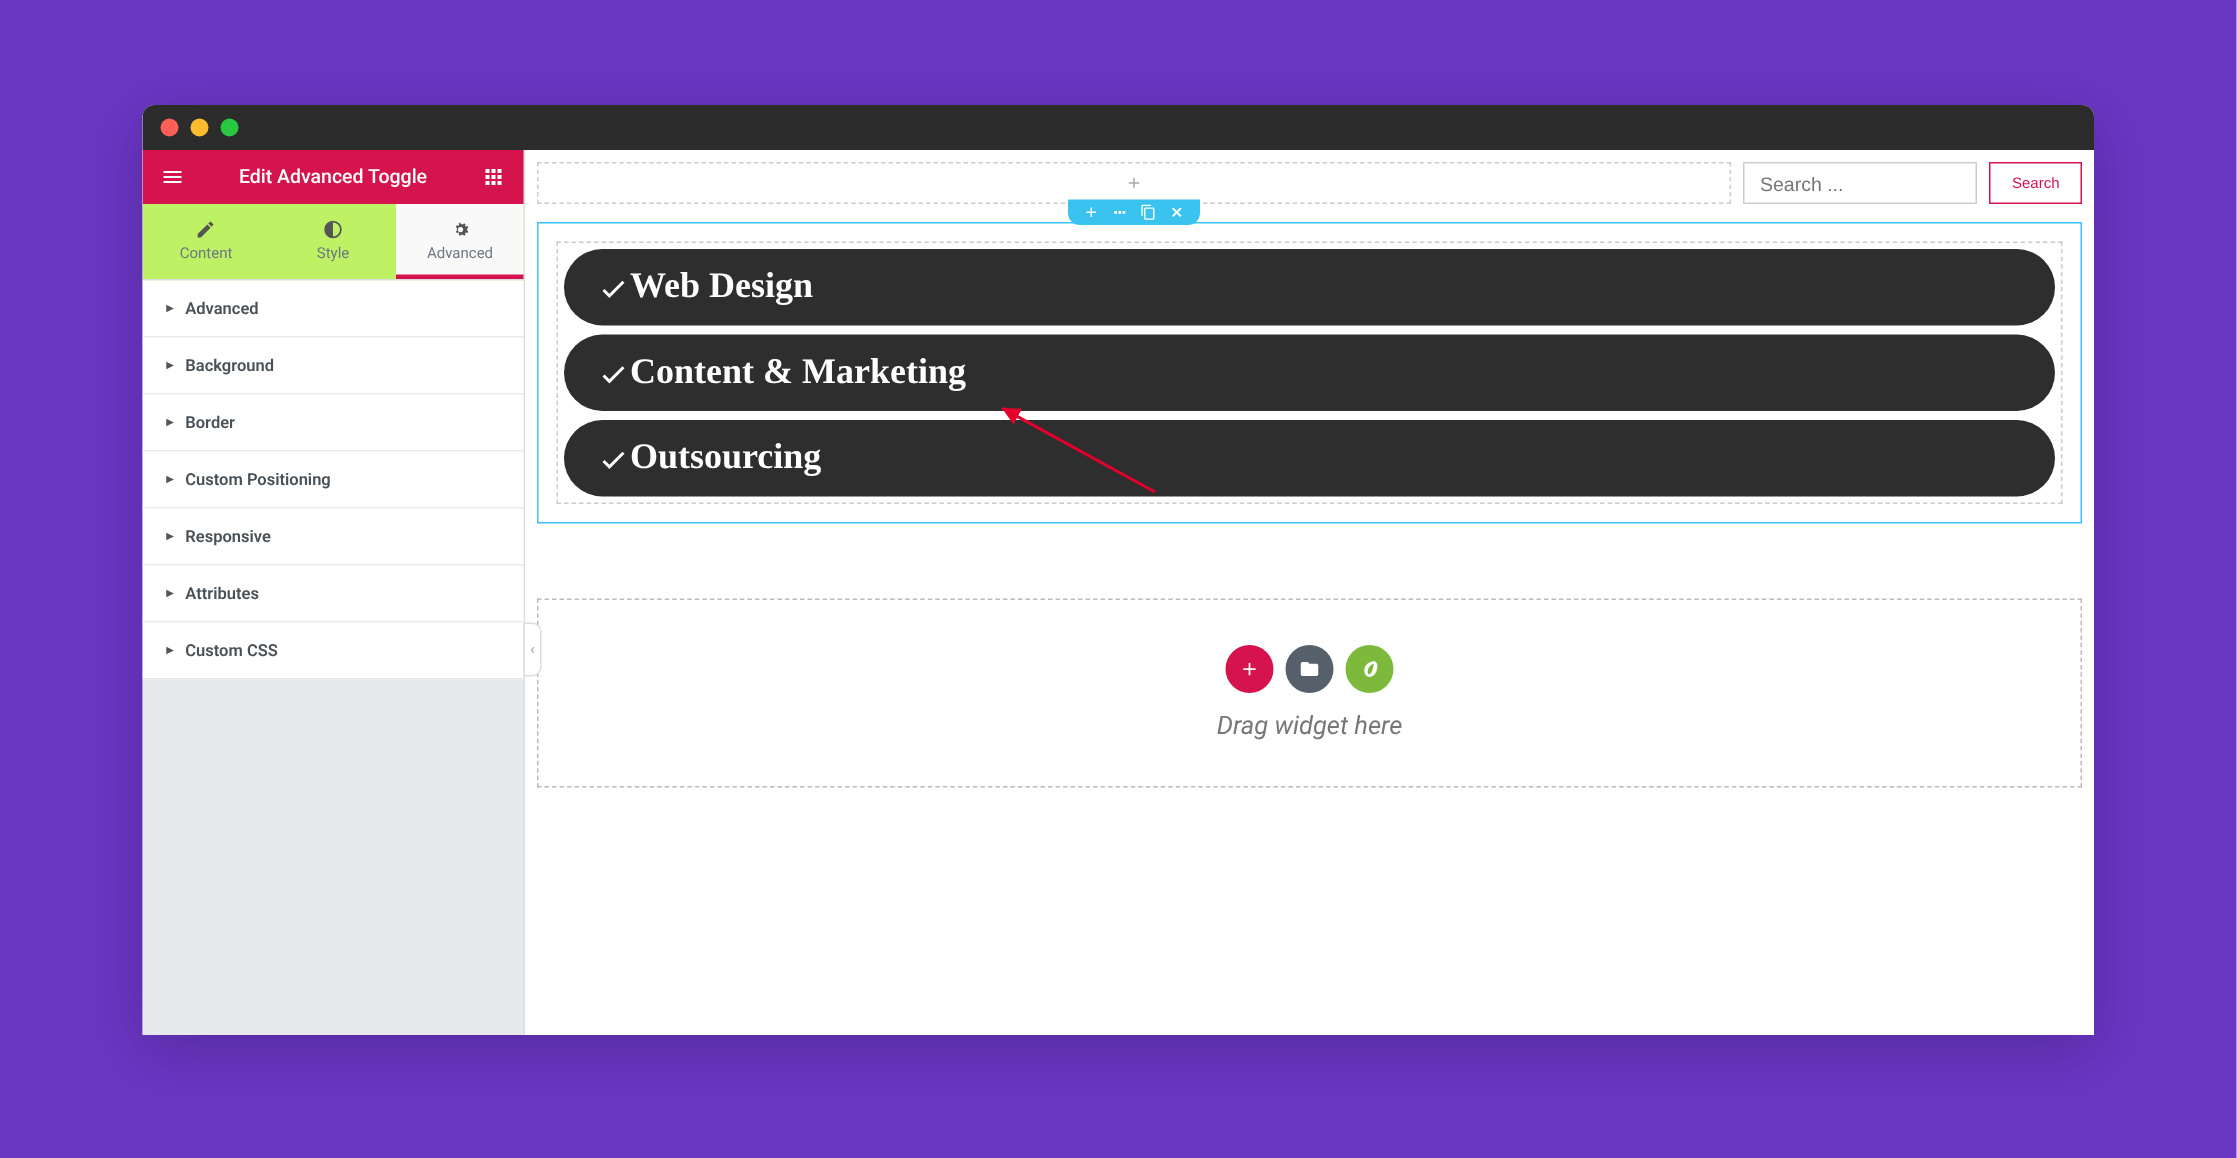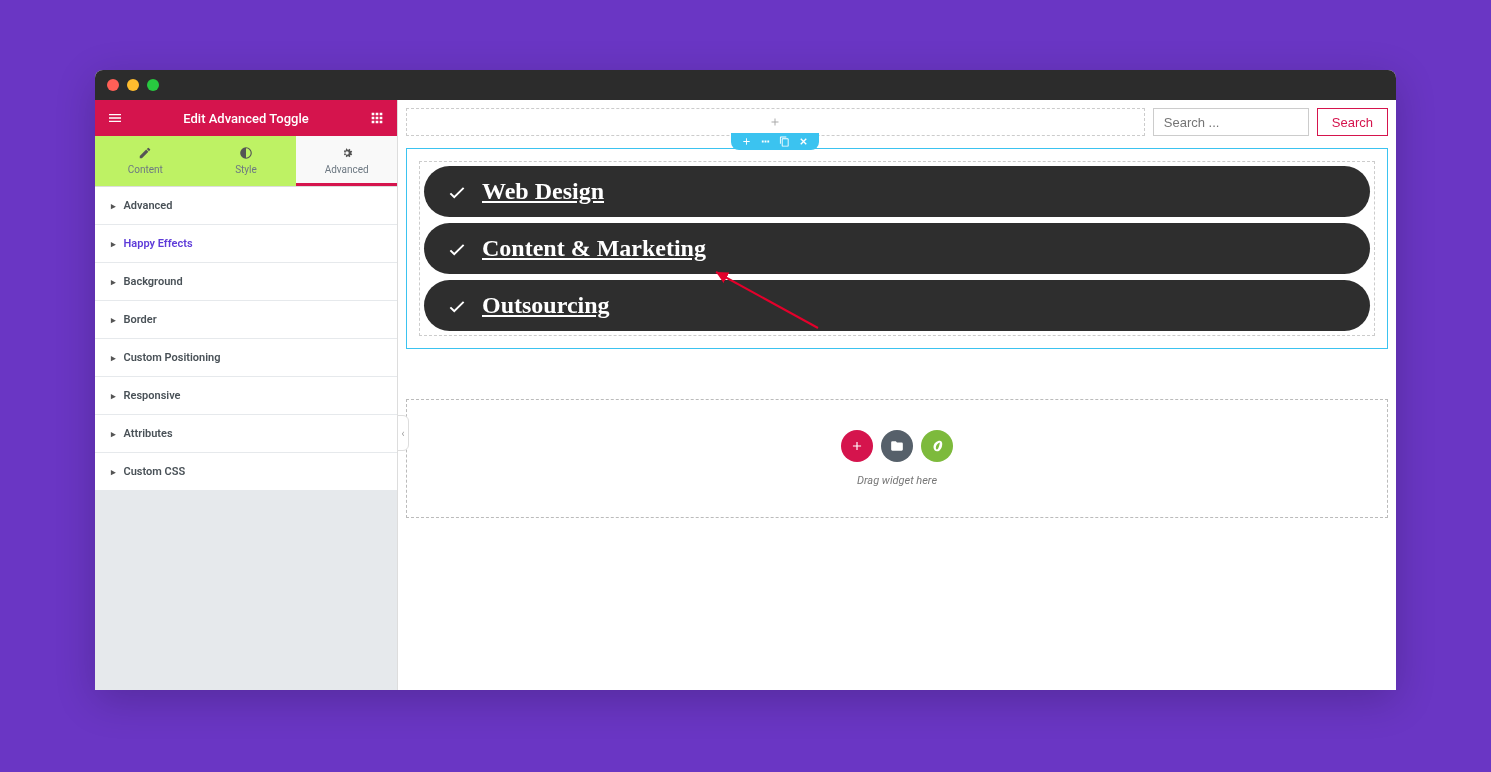--- a/index.html
+++ b/index.html
@@ -32,21 +32,21 @@
 .tl-dot { width: 12px; height: 12px; border-radius: 50%; }
 .red { background: #ff5f57; }
 .yellow { background: #febc2e; }
 .green { background: #28c840; }
 .content-area {
   display: flex;
   flex: 1;
   overflow: hidden;
 }
 .sidebar {
-  width: 303px;
+  width: 255px;
   background: #e6e9ec;
   display: flex;
   flex-direction: column;
   border-right: 1px solid #ddd;
 }
 .sb-header {
   background: #d5144d;
   color: #fff;
   height: 36px;
   display: flex;
@@ -122,21 +122,21 @@
   padding: 0 10px;
   font-size: 13px;
   outline: none;
 }
 .search-btn {
   height: 28px;
   padding: 0 14px;
   border: 1px solid #d5144d;
   background: #fff;
   color: #d5144d;
-  font-size: 13px;
+  font-size: 10px;
   cursor: pointer;
 }
 .toolbar-tab {
   position: absolute;
   left: 50%;
   transform: translateX(-50%);
   bottom: -15px;
   background: #3bc3f0;
   border-radius: 0 0 8px 8px;
   padding: 3px 10px;
@@ -155,25 +155,23 @@
   padding: 4px;
 }
 .toggle-item {
   background: #2e2e2e;
   color: #fff;
   border-radius: 30px;
   padding: 12px 22px;
   margin-bottom: 6px;
   display: flex;
   align-items: center;
-  gap: 14px;
   font-family: Georgia, "Times New Roman", serif;
   font-size: 24px;
   font-weight: 700;
-  text-decoration: underline;
 }
 .toggle-item:last-child { margin-bottom: 0; }
 .toggle-item svg { width: 22px; height: 22px; fill: #fff; flex-shrink: 0; }
 .drop-zone {
   border: 1px dashed #bbb;
   margin-top: 50px;
   padding: 30px;
   text-align: center;
 }
 .drop-btns {
@@ -185,21 +183,21 @@
 .drop-btn {
   width: 32px;
   height: 32px;
   border-radius: 50%;
   display: flex;
   align-items: center;
   justify-content: center;
   cursor: pointer;
 }
 .drop-btn svg { width: 14px; height: 14px; fill: #fff; }
-.drop-text { font-size: 11px; font-style: italic; color: #777; }
+.drop-text { font-size: 17px; font-style: italic; color: #777; }
 .collapse-handle {
   position: absolute;
   left: -1px;
   top: 315px;
   width: 12px;
   height: 36px;
   background: #fff;
   border: 1px solid #ddd;
   border-radius: 0 6px 6px 0;
   display: flex;
@@ -255,21 +253,20 @@
         </div>
         <div class="sb-tab active">
           <svg viewBox="0 0 24 24">
               <path d="M19.4 13l.6-1-.6-1 1.5-1.2-1-1.7-1.9.5-.8-.8.5-1.9-1.7-1-1.2 1.5-1-.6-1 .6L11.6 4l-1.7 1 .5 1.9-.8.8-1.9-.5-1 1.7L8.2 11l-.6 1 .6 1-1.5 1.2 1 1.7 1.9-.5.8.8-.5 1.9 1.7 1 1.2-1.5 1 .6 1-.6 1.2 1.5 1.7-1-.5-1.9.8-.8 1.9.5 1-1.7L19.4 13zM12 15a3 3 0 110-6 3 3 0 010 6z"></path>
             </svg>
           <span>Advanced</span>
         </div>
       </div>
       <div id="sections-host">
           <div class="sb-section">Advanced</div>
-          <div class="sb-section highlight">Happy Effects</div>
           <div class="sb-section">Background</div>
           <div class="sb-section">Border</div>
           <div class="sb-section">Custom Positioning</div>
           <div class="sb-section">Responsive</div>
           <div class="sb-section">Attributes</div>
           <div class="sb-section">Custom CSS</div>
         </div>
     </div>
 
     <div class="main">

